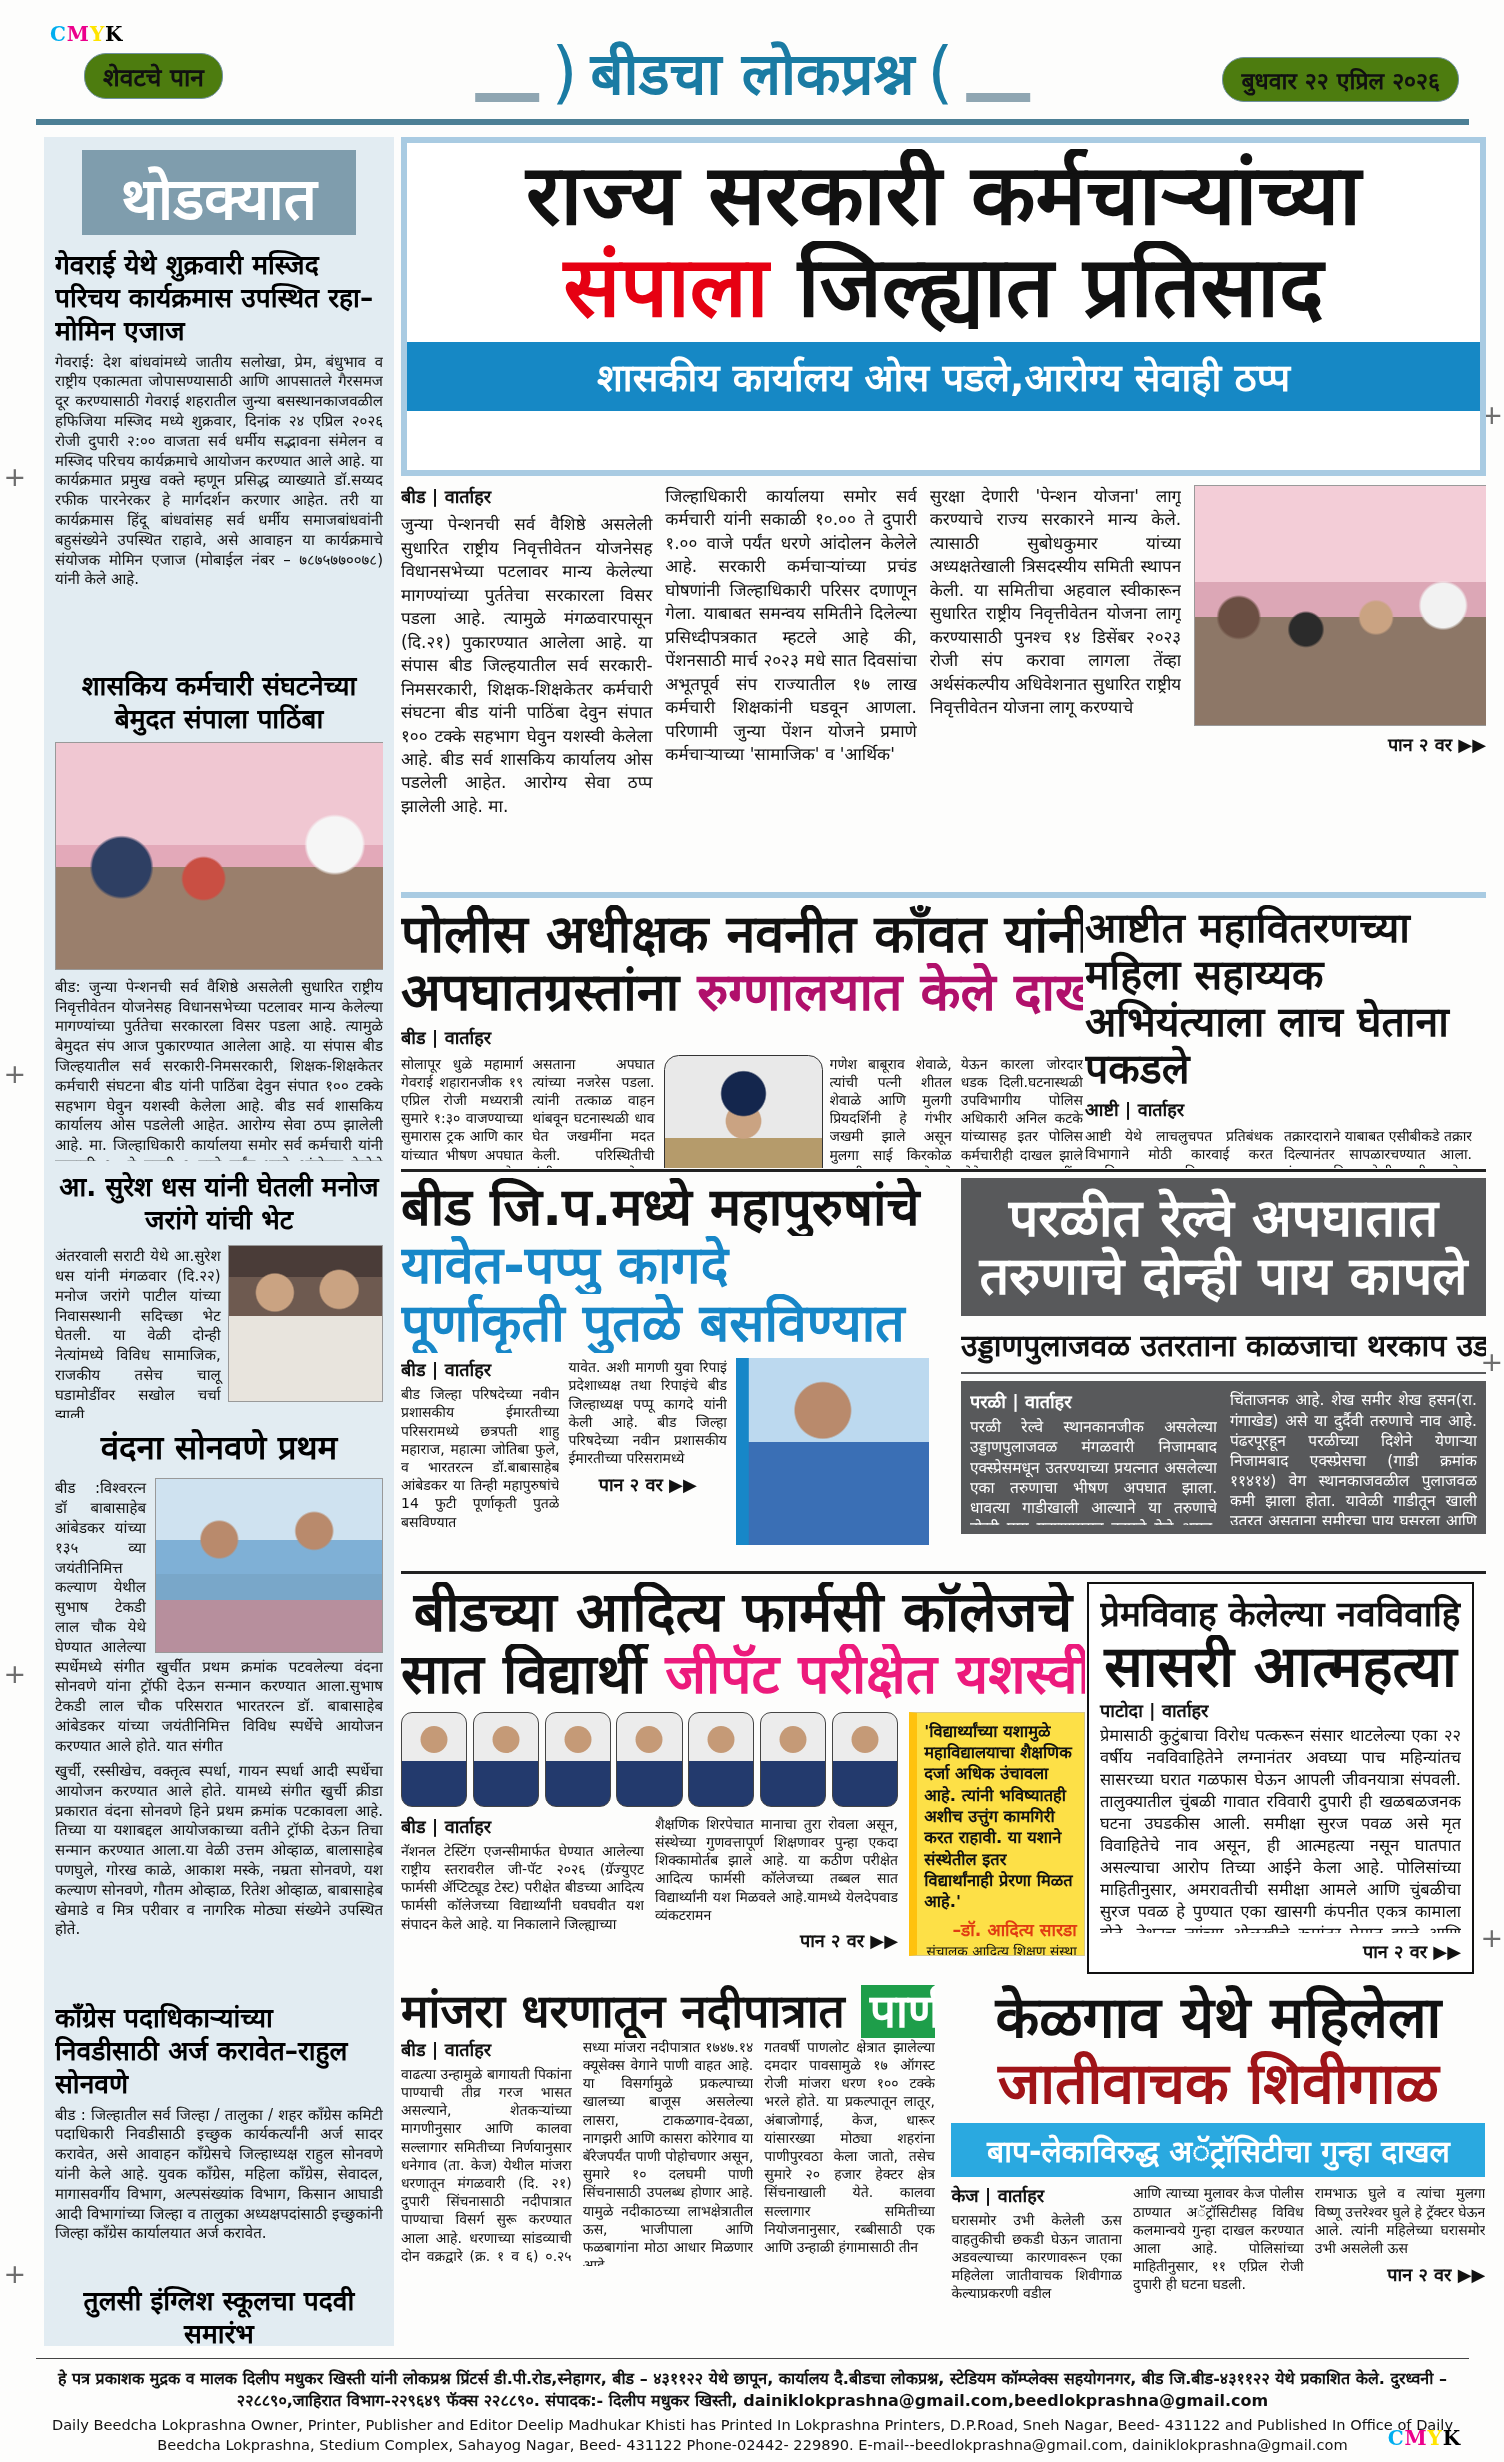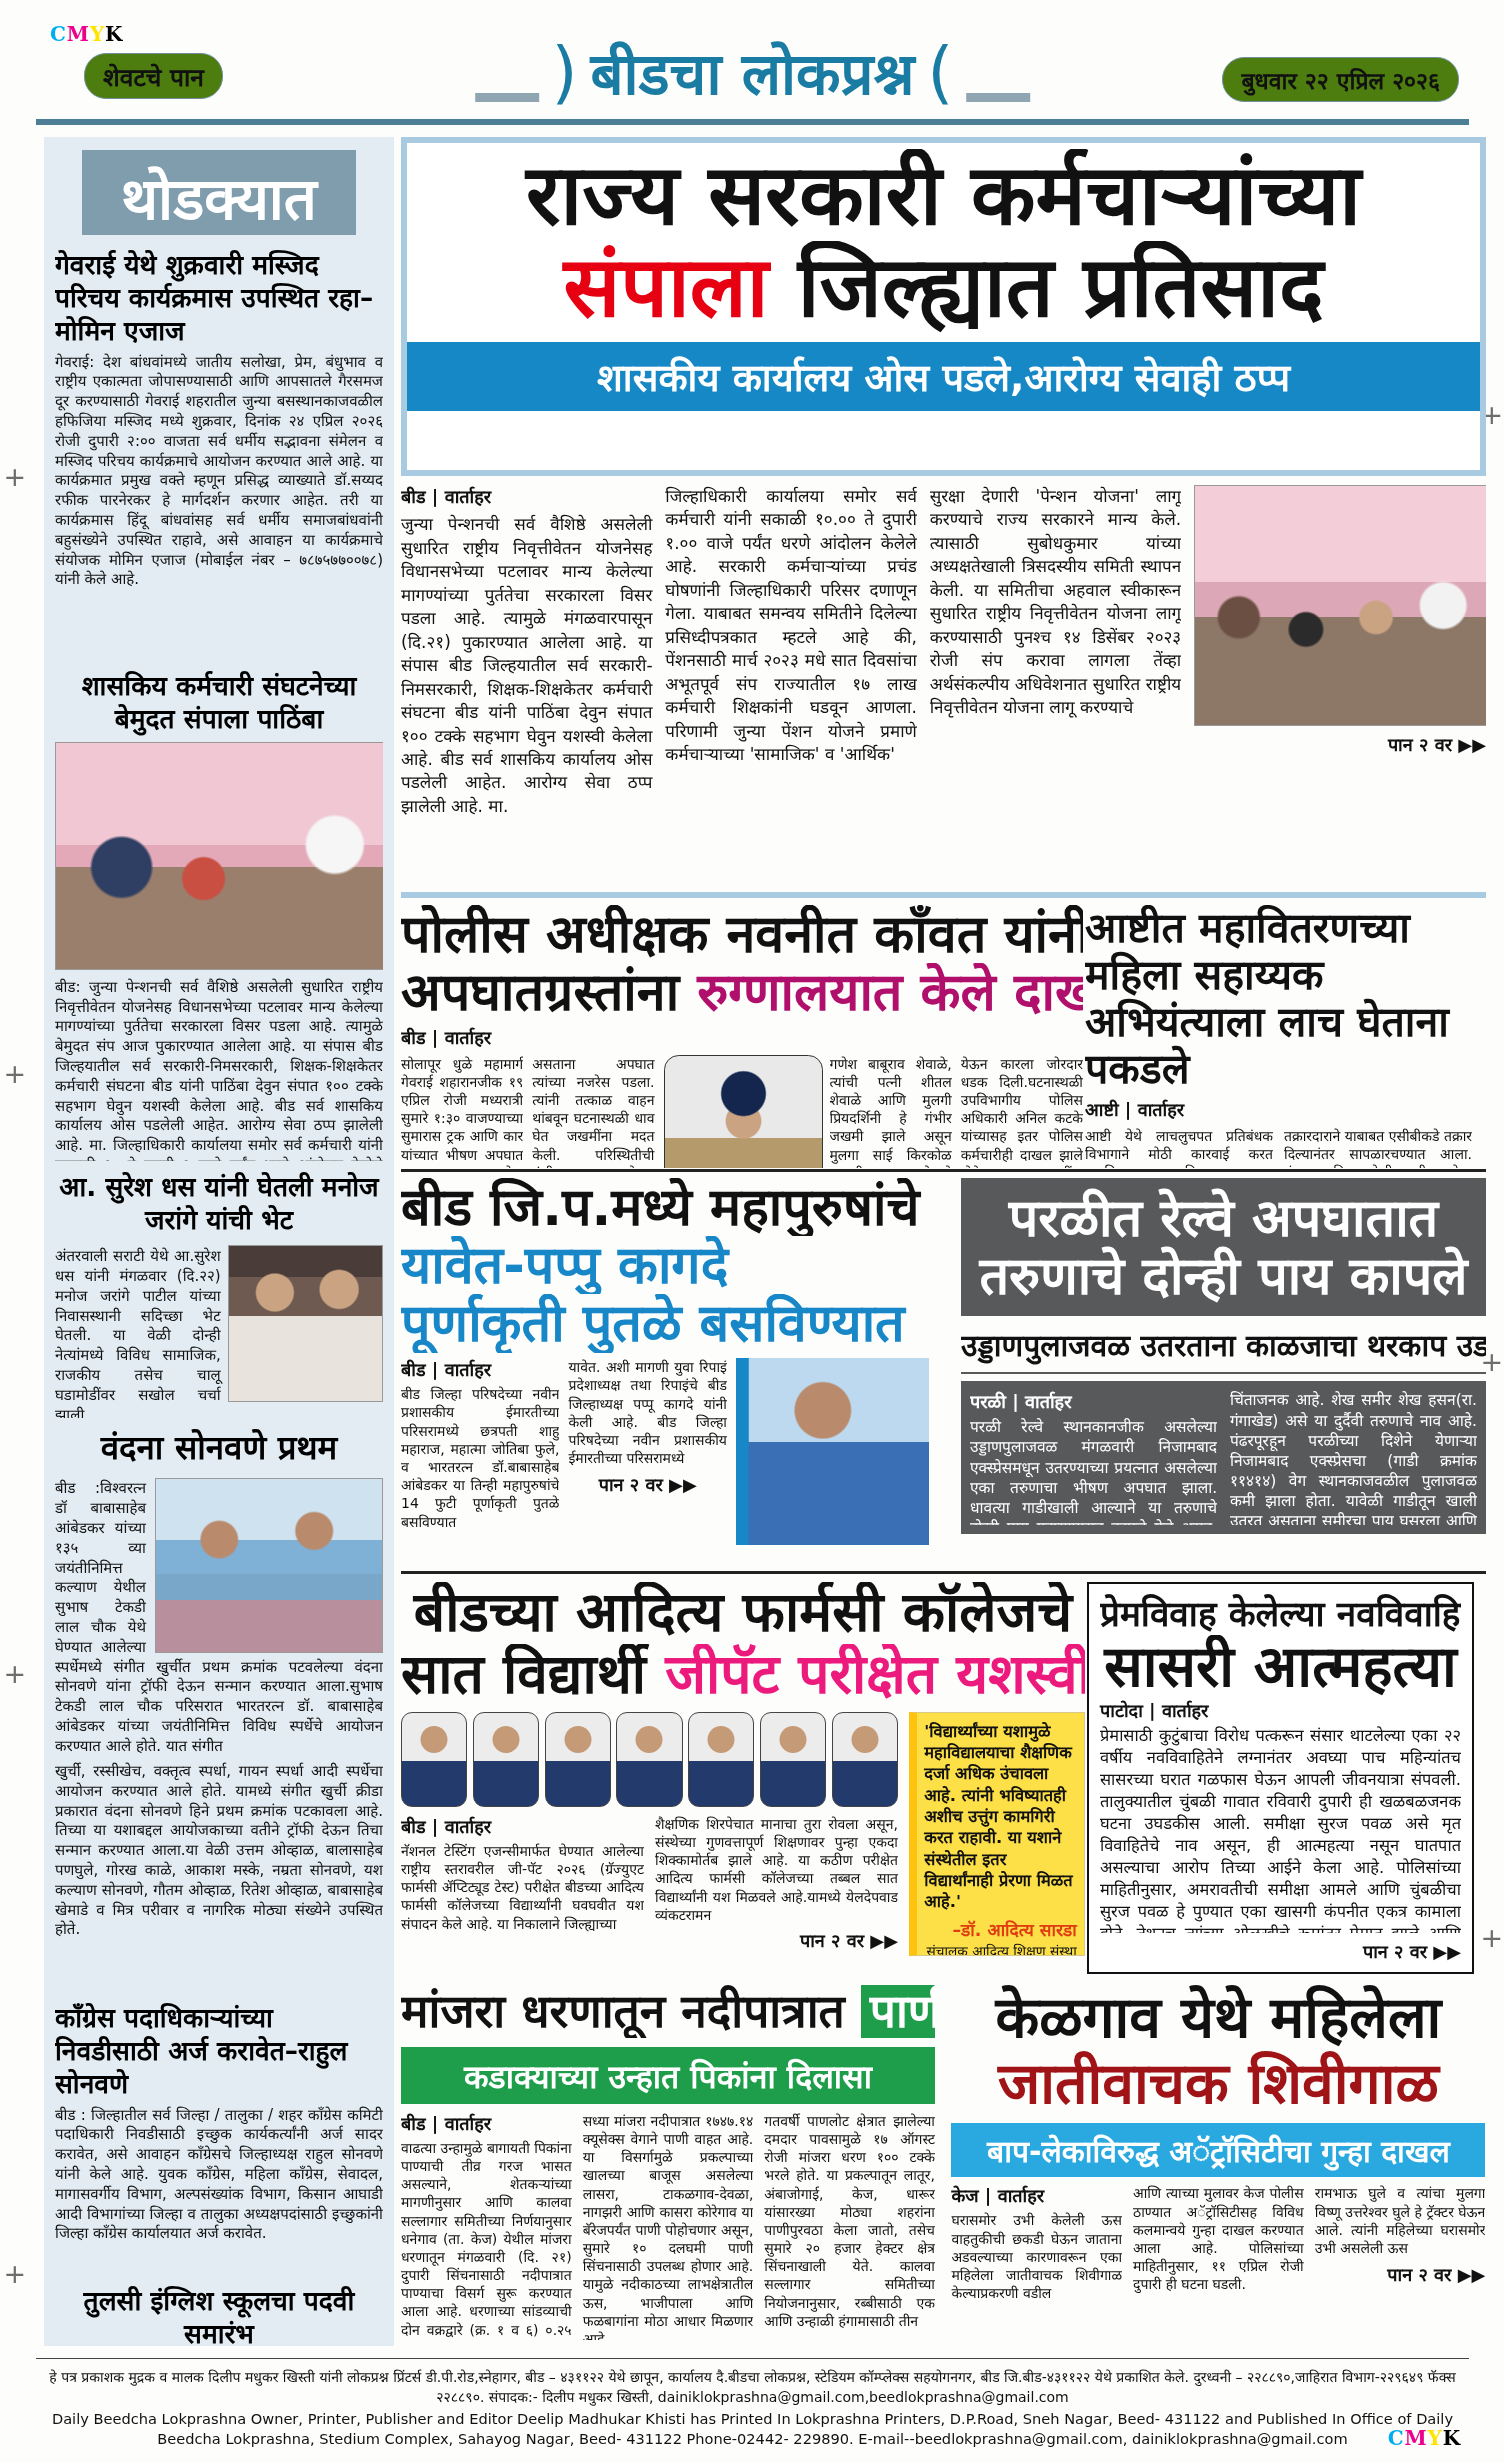--- a/index.html
+++ b/index.html
@@ -115,21 +115,21 @@
   .dam-h{font-size:46px;font-weight:900;line-height:1.15;}
   .green-bg{background:#1e9e4a;color:#fff;padding:0 9px;}
   .dam-sub{background:#1e9e4a;color:#fff;font-size:32px;font-weight:900;text-align:center;padding:7.3px 0;margin:9px 0 7.3px 0;}
   .three-cols{display:grid;grid-template-columns:1fr 1fr 1fr;gap:11px;height:228px;}
   .kel{width:534px;}
   .kel-l1{font-size:57px;font-weight:900;text-align:center;line-height:1.15;}
   .kel-red{color:#a01418;}
   .kel-sub{background:#2aa9e0;color:#fff;font-size:30px;font-weight:900;text-align:center;padding:6.4px 0;margin:7.3px 0;}
   
   .footer{left:36px;right:36px;top:2358px;border-top:1.8px solid #444;padding-top:9px;text-align:center;}
-  .f1{font-size:14px;font-weight:normal;line-height:1.4;text-align:center;}
+  .f1{font-size:16px;font-weight:bold;line-height:1.4;text-align:center;}
   .f2{font-size:14.6px;line-height:1.4;margin-top:1.8px;}
 </style>
 </head>
 <body>
 
 <div class="abs cmyk" style="left:50px;top:22px;"><span class="c">C</span><span class="m">M</span><span class="y">Y</span><span class="k">K</span></div>
 
 <div class="abs badge" style="left:84px;top:53px;">शेवटचे पान</div>
 <div class="abs masthead-wrap">
   <div class="m-bar"></div>
@@ -312,21 +312,20 @@
       <div class="sui-l2 nowrap">सासरी आत्महत्या</div>
       <div class="byline">पाटोदा | वार्ताहर</div>
       <div class="sui-body just clip" style="height:208px;">प्रेमासाठी कुटुंबाचा विरोध पत्करून संसार थाटलेल्या एका २२ वर्षीय नवविवाहितेने लग्नानंतर अवघ्या पाच महिन्यांतच सासरच्या घरात गळफास घेऊन आपली जीवनयात्रा संपवली. तालुक्यातील चुंबळी गावात रविवारी दुपारी ही खळबळजनक घटना उघडकीस आली. समीक्षा सुरज पवळ असे मृत विवाहितेचे नाव असून, ही आत्महत्या नसून घातपात असल्याचा आरोप तिच्या आईने केला आहे. पोलिसांच्या माहितीनुसार, अमरावतीची समीक्षा आमले आणि चुंबळीचा सुरज पवळ हे पुण्यात एका खासगी कंपनीत एकत्र कामाला होते. तेथूनच त्यांच्या ओळखीचे रूपांतर प्रेमात झाले आणि त्यांनी ६ जुलै २०२४ रोजी</div>
       <div class="marker">पान २ वर ▶▶</div>
     </div>
   </div>
 
   <div class="abs row5 clip">
     <div class="dam clip">
       <div class="dam-h nowrap"><span>मांजरा धरणातून नदीपात्रात </span><span class="green-bg">पाणी सोडले</span></div>
-      <div class="dam-sub nowrap">कडाक्याच्या उन्हात पिकांना दिलासा</div>
       <div class="three-cols clip">
         <div class="scol clip">
           <div class="byline">बीड | वार्ताहर</div>
           <div class="just">वाढत्या उन्हामुळे बागायती पिकांना पाण्याची तीव्र गरज भासत असल्याने, शेतकऱ्यांच्या मागणीनुसार आणि कालवा सल्लागार समितीच्या निर्णयानुसार धनेगाव (ता. केज) येथील मांजरा धरणातून मंगळवारी (दि. २१) दुपारी सिंचनासाठी नदीपात्रात पाण्याचा विसर्ग सुरू करण्यात आला आहे. धरणाच्या सांडव्याची दोन वक्रद्वारे (क्र. १ व ६) ०.२५ मीटरने उघडण्यात आली असून,</div>
         </div>
         <div class="scol just clip">सध्या मांजरा नदीपात्रात १७४७.१४ क्यूसेक्स वेगाने पाणी वाहत आहे. या विसर्गामुळे प्रकल्पाच्या खालच्या बाजूस असलेल्या लासरा, टाकळगाव-देवळा, नागझरी आणि कासरा कोरेगाव या बॅरेजपर्यंत पाणी पोहोचणार असून, सुमारे १० दलघमी पाणी सिंचनासाठी उपलब्ध होणार आहे. यामुळे नदीकाठच्या लाभक्षेत्रातील ऊस, भाजीपाला आणि फळबागांना मोठा आधार मिळणार आहे.</div>
         <div class="scol clip">
           <div class="just">गतवर्षी पाणलोट क्षेत्रात झालेल्या दमदार पावसामुळे १७ ऑगस्ट रोजी मांजरा धरण १०० टक्के भरले होते. या प्रकल्पातून लातूर, अंबाजोगाई, केज, धारूर यांसारख्या मोठ्या शहरांना पाणीपुरवठा केला जातो, तसेच सुमारे २० हजार हेक्टर क्षेत्र सिंचनाखाली येते. कालवा सल्लागार समितीच्या नियोजनानुसार, रब्बीसाठी एक आणि उन्हाळी हंगामासाठी तीन</div>
           <div class="marker" style="text-align:center;">पान २ वर ▶▶</div>
         </div>

